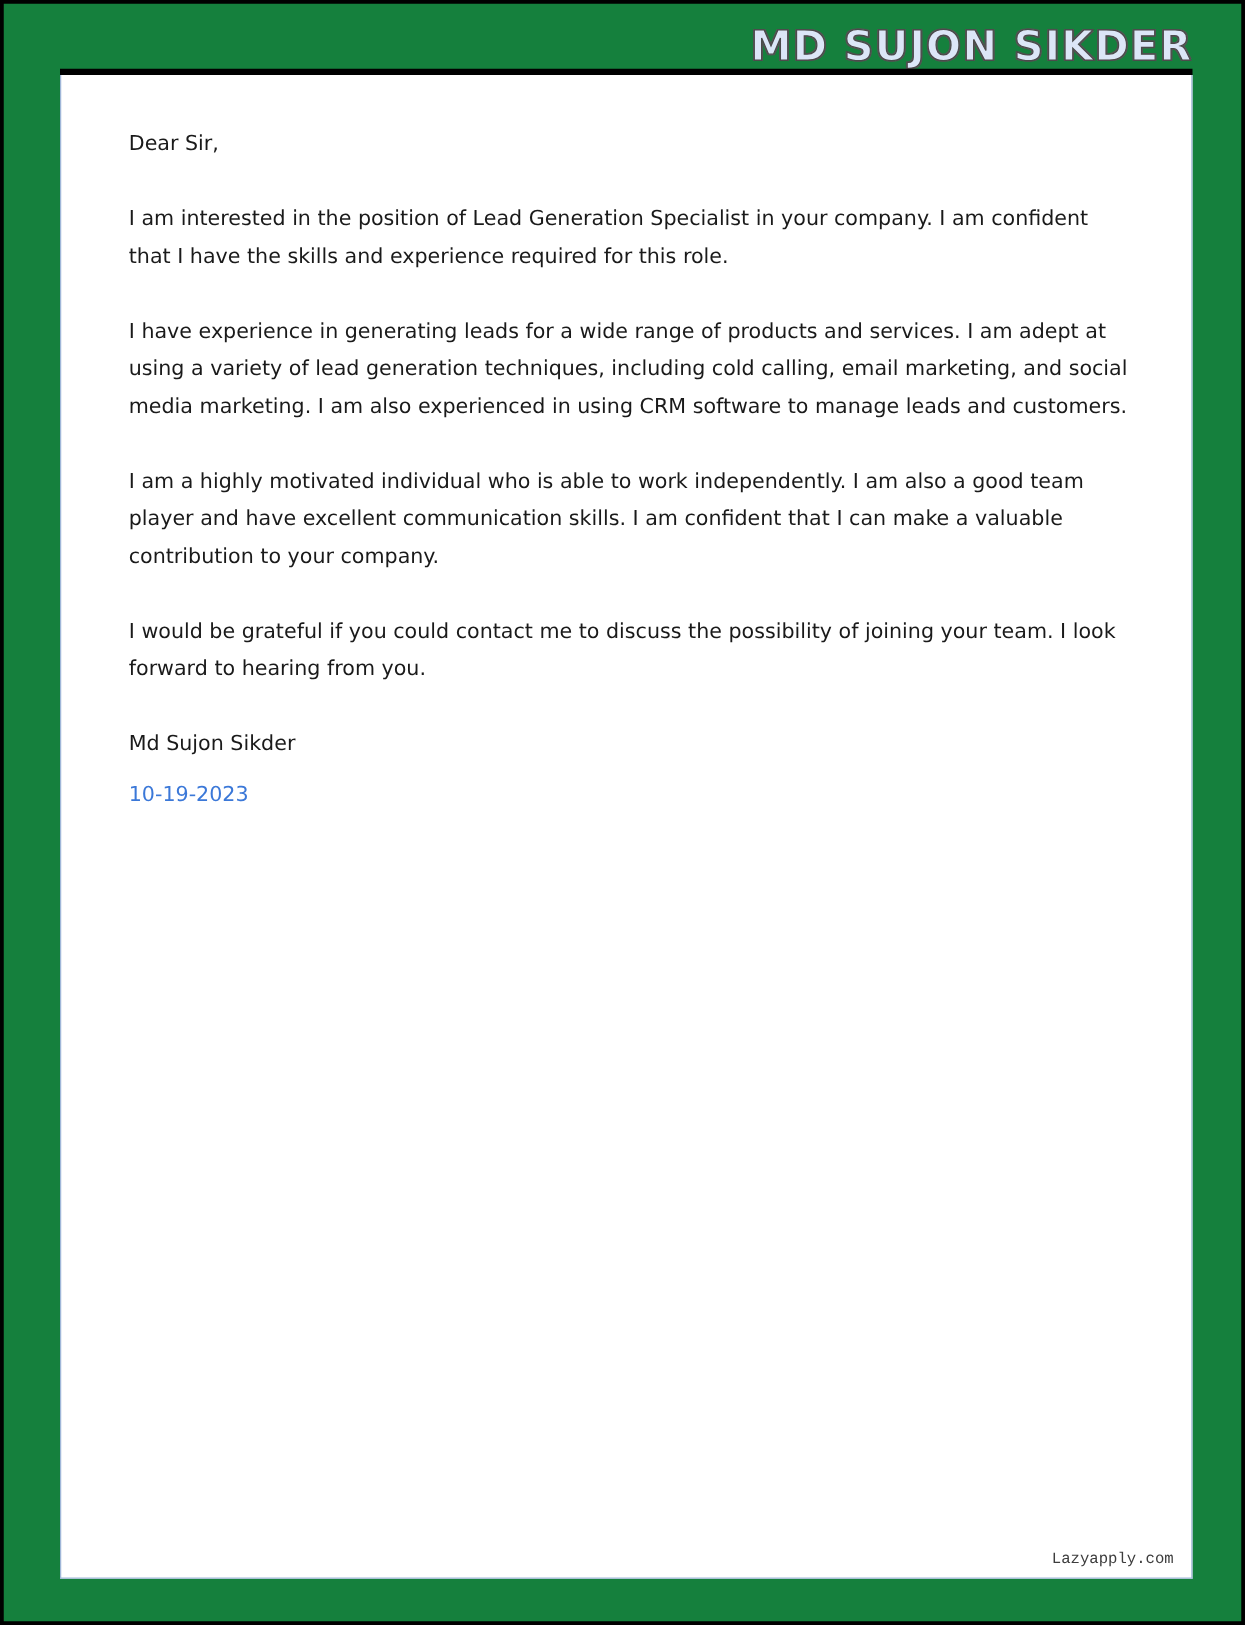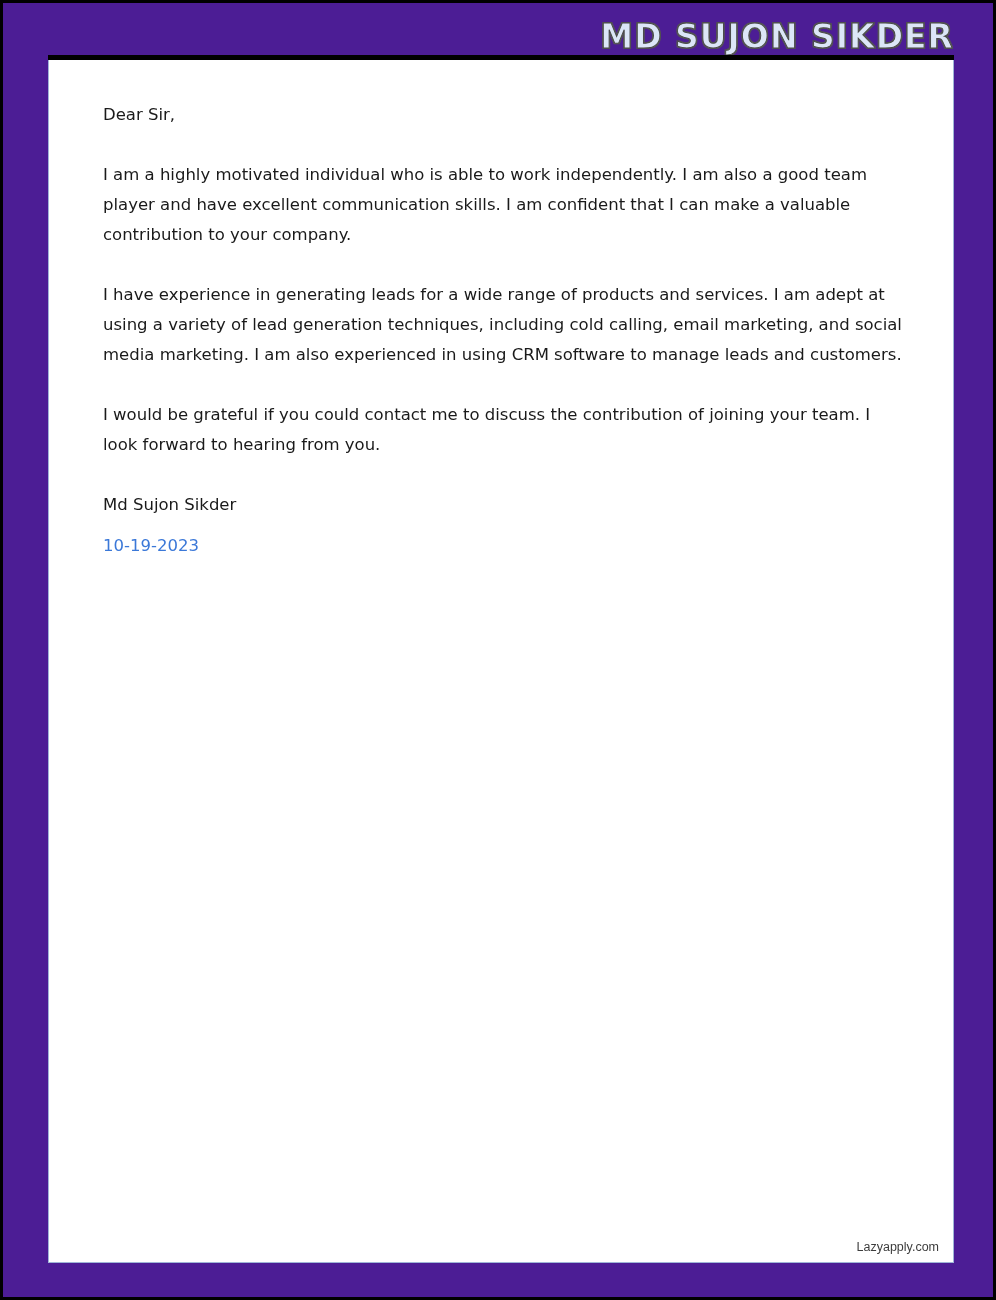--- a/index.html
+++ b/index.html
@@ -9,21 +9,21 @@
   body {
     width: 996px;
     height: 1300px;
     background: #000000;
     font-family: "DejaVu Sans", sans-serif;
   }
   .page {
     position: relative;
     width: 996px;
     height: 1300px;
-    background: #4c1d95;
+    background: #15803d;
     box-sizing: border-box;
     border: 3px solid #000000;
     overflow: hidden;
   }
   .header {
     position: absolute;
     left: 0;
     top: 0;
     width: 996px;
     height: 55px;
@@ -82,42 +82,43 @@
     color: #3b78d8;
     margin-bottom: 0;
   }
   .letter p.signature {
     margin-bottom: 11px;
   }
   .footer-brand {
     position: absolute;
     right: 14px;
     bottom: 8px;
-    font-family: Liberation Sans, sans-serif;
+    font-family: Liberation Mono, monospace;
     font-size: 12.5px;
     color: #3d3d3d;
   }
 </style>
 </head>
 <body>
 
 <div class="page">
 
   <div class="header">
     <div class="header-name">MD SUJON SIKDER</div>
     <div class="header-rule"></div>
   </div>
 
   <div class="sheet">
 
     <div class="letter">
       <p>Dear Sir,</p>
+      <p>I am interested in the position of Lead Generation Specialist in your company. I am confident that I have the skills and experience required for this role.</p>
+      <p>I have experience in generating leads for a wide range of products and services. I am adept at using a variety of lead generation techniques, including cold calling, email marketing, and social media marketing. I am also experienced in using CRM software to manage leads and customers.</p>
       <p>I am a highly motivated individual who is able to work independently. I am also a good team player and have excellent communication skills. I am confident that I can make a valuable contribution to your company.</p>
-      <p>I have experience in generating leads for a wide range of products and services. I am adept at using a variety of lead generation techniques, including cold calling, email marketing, and social media marketing. I am also experienced in using CRM software to manage leads and customers.</p>
-      <p>I would be grateful if you could contact me to discuss the contribution of joining your team. I look forward to hearing from you.</p>
+      <p>I would be grateful if you could contact me to discuss the possibility of joining your team. I look forward to hearing from you.</p>
       <p class="signature">Md Sujon Sikder</p>
       <p class="date">10-19-2023</p>
     </div>
 
     <div class="footer-brand">Lazyapply.com</div>
 
   </div>
 
 </div>
 

